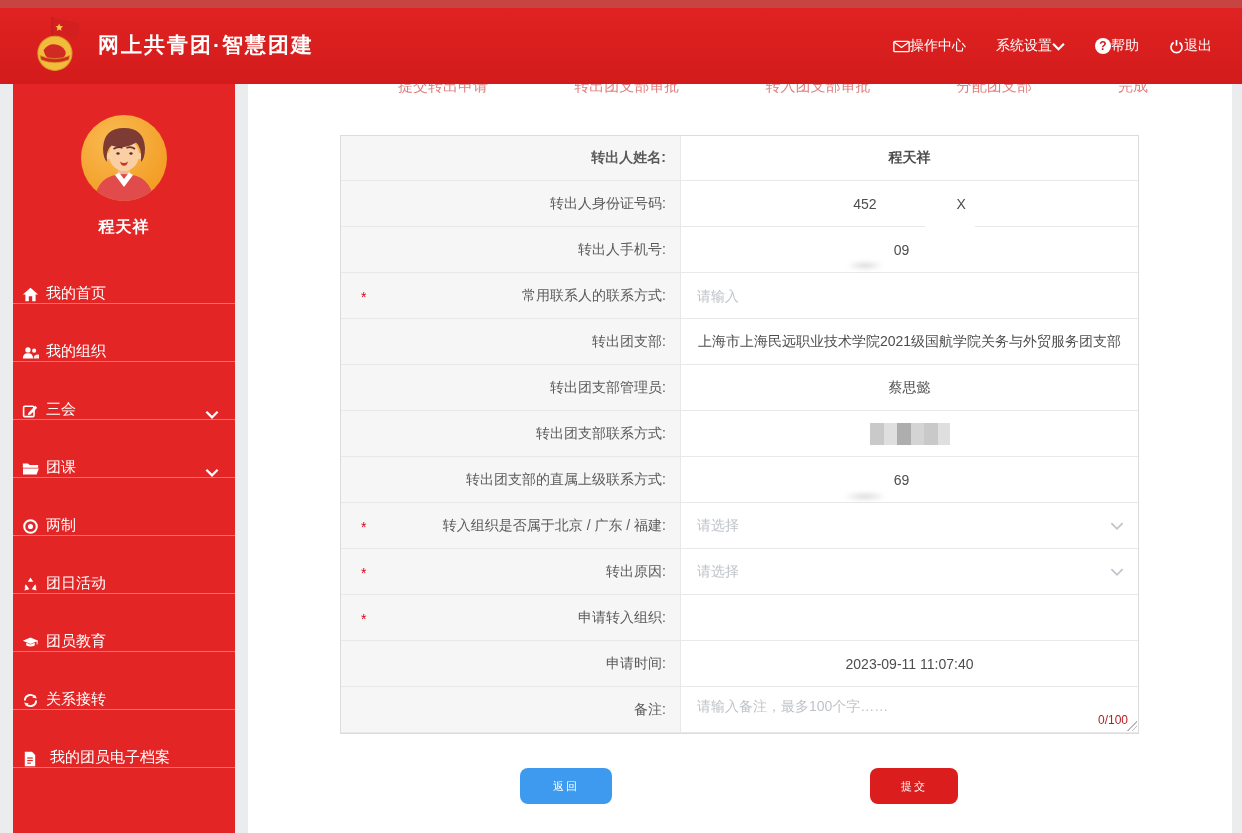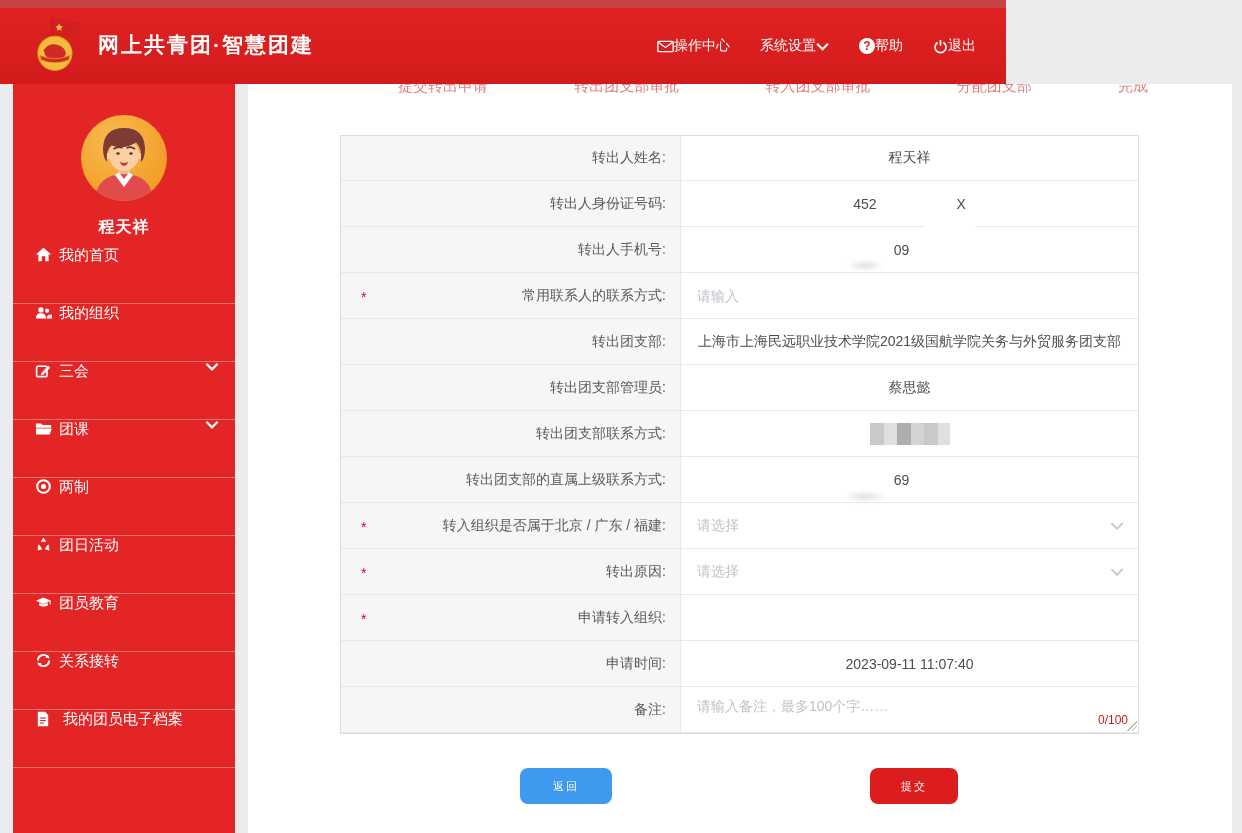--- a/index.html
+++ b/index.html
@@ -1,46 +1,46 @@
 <!DOCTYPE html>
 <html><head>
 <meta charset="utf-8">
 <style>
   html,body{margin:0;padding:0;width:1242px;height:833px;overflow:hidden;
     background:#ebecee;font-family:"Liberation Sans","DejaVu Sans",sans-serif;}
   
-  .header{position:absolute;top:0;left:0;width:1006px;height:84px;z-index:10;
+  .header{position:absolute;top:0;left:0;width:1242px;height:84px;z-index:10;
     background:linear-gradient(180deg,#c64543 0,#c64543 8px,#e02222 8px,#d31b1b 100%);
     display:flex;align-items:center;}
   .logo{margin:4px 0 0 30px;width:54px;height:58px;flex:0 0 auto;}
   .app-title{color:#fff;font-size:21px;font-weight:bold;letter-spacing:2px;margin:6px 0 0 14px;}
   .hnav{margin-left:auto;margin-right:30px;display:flex;align-items:center;gap:30px;margin-top:8px;}
   .hnav .hitem{display:flex;align-items:center;gap:0;color:#fff;font-size:14px;cursor:pointer;}
   .qmark{width:16px;height:16px;border-radius:50%;background:#fff;color:#d31b1b;font-weight:bold;
     font-size:12px;display:flex;align-items:center;justify-content:center;line-height:1;}
   
   .sidebar{position:absolute;top:84px;left:13px;width:222px;height:749px;background:#e42525;}
   .avatar-wrap{display:flex;justify-content:center;margin-top:30px;}
   .avatar{width:88px;height:88px;border-radius:50%;overflow:hidden;}
   .uname{text-align:center;color:#fff;font-size:16px;font-weight:bold;margin-top:15px;letter-spacing:1px;}
   .menu{margin-top:8px;}
-  .mitem{height:57px;display:flex;align-items:flex-start;padding:0 16px 0 22px;
+  .mitem{height:57px;display:flex;align-items:flex-end;padding:0 16px 0 9px;
     border-bottom:1px solid rgba(255,255,255,.35);color:#fff;font-size:15px;cursor:pointer;font-family:Liberation Mono, monospace;}
   .mitem .micon{width:17px;height:17px;margin-right:7px;flex:0 0 auto;display:flex;align-items:center;}
   .mitem .chev{margin-left:auto;}
   
   .main{position:absolute;top:84px;left:248px;width:984px;height:749px;background:#fff;}
   .steps{height:12px;overflow:hidden;display:flex;justify-content:space-between;
     padding:0 84px 0 150px;color:#e08080;font-size:15px;}
   .steps span{margin-top:-7px;white-space:nowrap;}
   
   .form{position:relative;margin:39px 0 0 92px;width:799px;border:1px solid #dcdcdc;
     box-sizing:border-box;background:#fff;}
   .frow{display:flex;border-bottom:1px solid #e8e8e8;height:45px;}
-  .frow:first-child{height:44px;}
+  .frow:first-child{height:44px;font-weight:bold;}
   .frow:last-child{border-bottom:none;height:55px;}
   .fl{width:340px;box-sizing:border-box;background:#f6f6f6;border-right:1px solid #e8e8e8;
     display:flex;align-items:center;justify-content:flex-end;padding-right:14px;
     color:#5a5a5a;font-size:14px;position:relative;flex:0 0 auto;}
   .req{position:absolute;left:20px;top:50%;transform:translateY(-42%);color:#d9001b;font-size:14px;}
   .fv{flex:1;position:relative;display:flex;align-items:center;font-size:14px;color:#4d4d4d;}
   .fv.center{justify-content:center;}
   .ph{color:#bfc3c9;padding-left:16px;}
   .tin{border:none;outline:none;background:transparent;width:100%;padding:0 16px;
     font:inherit;font-size:14px;color:#4d4d4d;}

